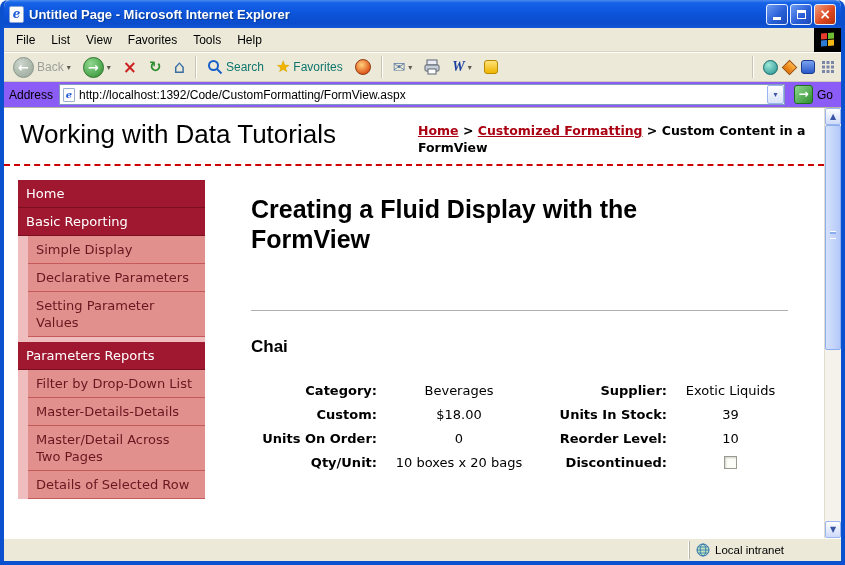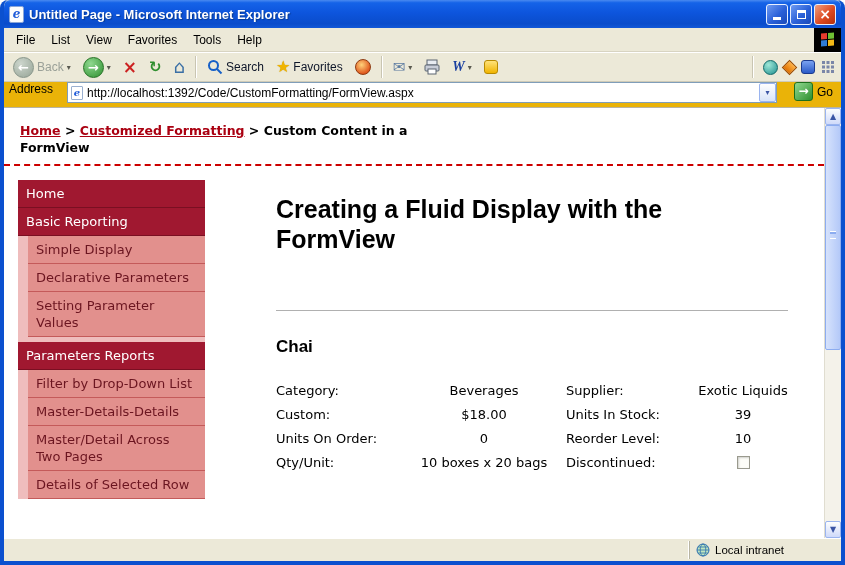--- a/index.html
+++ b/index.html
@@ -41,43 +41,43 @@
   .menu-item { font:12px "Liberation Sans", sans-serif; color:#000; padding:3px 8px; cursor:default; }
   .brand-box { margin-left:auto; width:27px; height:24px; background:#000; display:grid; place-items:center; }
   .flag { width:13px; height:13px; display:grid; grid-template-columns:6px 6px; grid-template-rows:6px 6px; gap:1px; transform:skewY(-4deg); }
   .flag i { display:block; }
   .flag .f1{background:#e83c2e}.flag .f2{background:#6fbf34}.flag .f3{background:#2e7bd6}.flag .f4{background:#f2b816}
 
   
   .toolbar { height:30px; flex:0 0 30px; display:flex; align-items:center; padding:0 4px; gap:2px;
     background:#ece9d8; border-top:1px solid #fff; border-bottom:1px solid #cfcbb8; }
   .tb-btn { display:flex; align-items:center; gap:3px; padding:2px 4px; border:1px solid transparent; border-radius:2px; cursor:pointer; }
-  .tb-label { font:12px "Liberation Sans", sans-serif; color:#0f172a; }
+  .tb-label { font:12px "Liberation Sans", sans-serif; color:#0f766e; }
   .tb-label.dis { color:#9aa098; }
   .circ { width:21px; height:21px; border-radius:50%; color:#fff; font:bold 13px/20px "DejaVu Sans", sans-serif; text-align:center; }
   .circ.gray  { background:radial-gradient(circle at 35% 30%, #cdd6cd, #96a496); border:1px solid #87958a; }
   .circ.green { background:radial-gradient(circle at 35% 30%, #8fd88f, #2f8f2f); border:1px solid #247224; }
   .dd { color:#5a5a50; font-size:8px; }
   .stop-x { color:#cc2222; font:bold 17px/17px "DejaVu Sans", sans-serif; }
   .refresh-g { color:#2f8f2f; font:bold 15px/17px "DejaVu Sans", sans-serif; }
   .home-g { color:#3a6fa5; font:18px/18px "DejaVu Sans", sans-serif; }
   .star-g { color:#f0b400; font:16px/16px "DejaVu Sans", sans-serif; text-shadow:0 0 1px #b88a00; }
   .mail-g { color:#5a7aa0; font:15px/15px "DejaVu Sans", sans-serif; }
   .word-g { color:#1a3f9f; font:bold italic 14px/16px "Liberation Serif", serif; }
   .media-g { width:16px;height:16px;border-radius:50%;background:radial-gradient(circle at 40% 35%,#ffd27a,#e05a20 70%);border:1px solid #8f3a10; }
   .msgr-g { width:14px;height:14px;border-radius:3px;background:linear-gradient(#ffe27a,#f0b400);border:1px solid #b88a00; }
   .orb-g { width:15px;height:15px;border-radius:50%;background:radial-gradient(circle at 35% 30%,#9fe8d8,#1f8f8f);border:1px solid #116a6a; }
   .dia-g { width:11px;height:11px;transform:rotate(45deg);background:linear-gradient(#ffb347,#e07000);border:1px solid #9a4a00; }
   .blu-g { width:14px;height:14px;border-radius:3px;background:linear-gradient(#7aa2f0,#2a5ac8);border:1px solid #1a3a8f; }
   .tb-sep { width:2px; height:22px; border-left:1px solid #c9c5b2; border-right:1px solid #fff; margin:0 3px; }
   .tb-right { margin-left:auto; display:flex; align-items:center; gap:6px; padding-right:2px; }
 
   
-  .addressbar { height:26px; flex:0 0 26px; display:flex; align-items:flex-start; gap:14px; padding:0 5px;
-    background:#eab308; border-bottom:1px solid #b8b4a2; }
+  .addressbar { height:26px; flex:0 0 26px; display:flex; align-items:center; gap:6px; padding:0 5px;
+    background:#8b5cf6; border-bottom:1px solid #b8b4a2; }
   .addr-label { font:12px "Liberation Sans", sans-serif; color:#000; }
   .addr-input { flex:1; height:21px; background:#fff; border:1px solid #7f9db9; display:flex; align-items:center; padding-left:3px; gap:4px; cursor:text; }
   .page-ico { width:12px; height:14px; background:#fff; border:1px solid #9ab0d0; border-radius:1px;
     color:#1e5ad8; font:bold italic 10px/12px "DejaVu Serif", serif; text-align:center; flex:0 0 12px; }
   .addr-url { font:12px "Liberation Sans", sans-serif; color:#000; flex:1; white-space:nowrap; overflow:hidden; }
   .addr-dd { width:17px; height:19px; background:linear-gradient(#fefefe,#d8e4f8); border:1px solid #9ab4ef; border-radius:2px;
     color:#3a55a5; font-size:8px; display:grid; place-items:center; cursor:pointer; }
   .go-btn { display:flex; align-items:center; gap:4px; padding:0 3px; cursor:pointer; }
   .go-ico { width:19px; height:19px; border-radius:3px; border:1px solid #1c6f1c;
     background:linear-gradient(135deg,#8fd88f,#2f8f2f); color:#fff; font:bold 12px/17px "DejaVu Sans", sans-serif; text-align:center; }
@@ -99,27 +99,27 @@
 
   
   .sidebar { flex:0 0 187px; margin-left:14px; background:#efbdbd; align-self:flex-start; width:187px; }
   .sb-header { background:var(--sidebar-header-bg,#a01830); color:#fff; padding:5px 8px; font-size:13px; line-height:17px;
     border-bottom:1px solid #7a0f22; cursor:pointer; }
   .sb-item { background:var(--sidebar-item-bg,#e2908d); color:var(--sidebar-item-text,#6b1520); margin-left:10px;
     padding:5px 8px; font-size:13px; line-height:17px; border-bottom:1px solid #c45a5a; cursor:pointer; }
   .sb-gap { margin-top:5px; }
 
   
-  .main { flex:1; margin-left:71px; margin-right:36px; }
+  .main { flex:1; margin-left:46px; margin-right:36px; }
   .main-heading { font:bold 25px/30px "Liberation Sans", sans-serif; color:#000; margin-top:14px; max-width:500px; }
   .rule { border:0; border-top:1px solid #b0b0b0; margin-top:56px; }
   .product-name { font:bold 17px "Liberation Sans", sans-serif; color:#000; margin-top:26px; }
   .fields { display:grid; grid-template-columns:126px 152px 126px auto; column-gap:6px; margin-top:22px;
     font-size:13px; line-height:24px; }
-  .f-label { font-weight:normal; text-align:left; white-space:nowrap; }
+  .f-label { font-weight:bold; text-align:right; white-space:nowrap; }
   .f-value { text-align:center; white-space:nowrap; }
   .checkbox { display:inline-block; width:13px; height:13px; background:#fdfdf8; border:1px solid #9a9a8e;
     box-shadow:inset 1px 1px 2px rgba(0,0,0,.18); vertical-align:middle; margin-top:-2px; }
   .pager { margin-top:40px; font-size:13px; }
   .pg-cur { color:#000; margin-right:7px; }
   .pg-link { color:var(--pager-link-blue,#0000cc); text-decoration:underline; margin-right:7px; cursor:pointer; }
 
   
   .scrollbar { flex:0 0 17px; width:17px; background:#f4f2ea; display:flex; flex-direction:column; border-left:1px solid #e0ddd0; }
   .sbtn { flex:0 0 17px; height:17px; background:linear-gradient(#fdfefe,#cfdafa); border:1px solid #9ab4ef; border-radius:2px;
@@ -262,20 +262,21 @@
     <span class="go-btn">
       <span class="go-ico">→</span>
       <span class="go-label">Go</span>
     </span>
   </div>
 
   <div class="content-row">
     <div class="viewport">
 
       <div class="page-header">
+        <div class="site-title">Working with Data Tutorials</div>
         <div class="breadcrumb"><a class="bc-link">Home</a><span class="bc-sep"> &gt; </span><a class="bc-link">Customized Formatting</a><span class="bc-sep"> &gt; </span><span class="bc-current">Custom Content in a FormView</span></div>
       </div>
 
       <div class="page-body">
         <div class="sidebar">
             <div class="sb-header">Home</div>
             <div class="sb-header">Basic Reporting</div>
             <div class="sb-item">Simple Display</div>
             <div class="sb-item">Declarative Parameters</div>
             <div class="sb-item">Setting Parameter Values</div>

